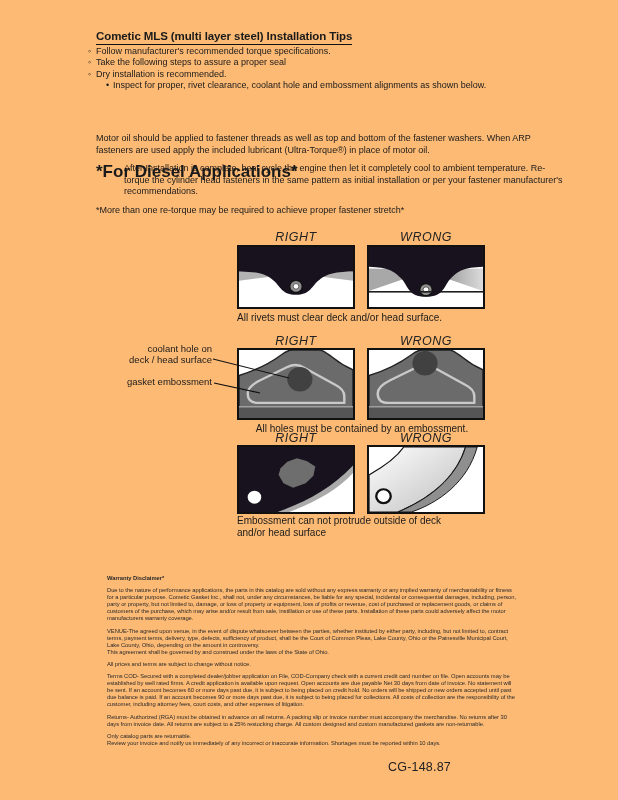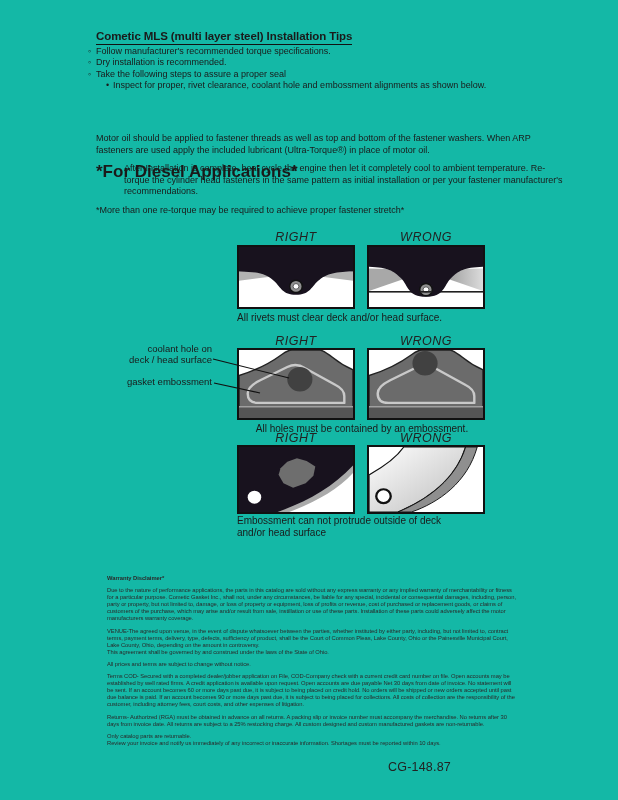--- a/index.html
+++ b/index.html
@@ -1,19 +1,19 @@
 <!DOCTYPE html>
 <html><head>
 <meta charset="utf-8">
 <style>
   html,body{margin:0;padding:0;background:#fff;}
   .page{
     position:relative;
     width:618px;height:800px;
-    background:#14b8a6;
+    background:#fdba74;
     font-family:"Liberation Sans", sans-serif;
     color:#1a1a1a;
     overflow:hidden;
   }
   
   .title{
     position:absolute;left:96px;top:30px;
     font-size:11.5px;font-weight:bold;letter-spacing:-0.1px;
     border-bottom:1.6px solid #111;padding-bottom:2px;
     white-space:nowrap;
@@ -76,22 +76,22 @@
 </style>
 </head>
 <body>
 
 <div class="page">
 
   <div class="title">Cometic MLS (multi layer steel) Installation Tips</div>
 
   <div class="tips">
     <div class="tip-row bullet">Follow manufacturer's recommended torque specifications.</div>
+    <div class="tip-row bullet">Take the following steps to assure a proper seal</div>
     <div class="tip-row bullet">Dry installation is recommended.</div>
-    <div class="tip-row bullet">Take the following steps to assure a proper seal</div>
     <div class="tip-row sub subbullet">Inspect for proper, rivet clearance, coolant hole and embossment alignments as shown below.</div>
   </div>
 
   <div class="diesel-heading">*For Diesel Applications*</div>
   <div class="para p1">Motor oil should be applied to fastener threads as well as top and bottom of the fastener washers. When ARP fasteners are used apply the included lubricant (Ultra-Torque®) in place of motor oil.</div>
   <div class="para p2">After Installation is complete, heat cycle the engine then let it completely cool to ambient temperature. Re-torque the cylinder head fasteners in the same pattern as initial installation or per your fastener manufacturer's recommendations.</div>
   <div class="para note">*More than one re-torque may be required to achieve proper fastener stretch*</div>
 
   <div class="col-label r1 lbl-left">RIGHT</div>
   <div class="col-label r1 lbl-right">WRONG</div>

